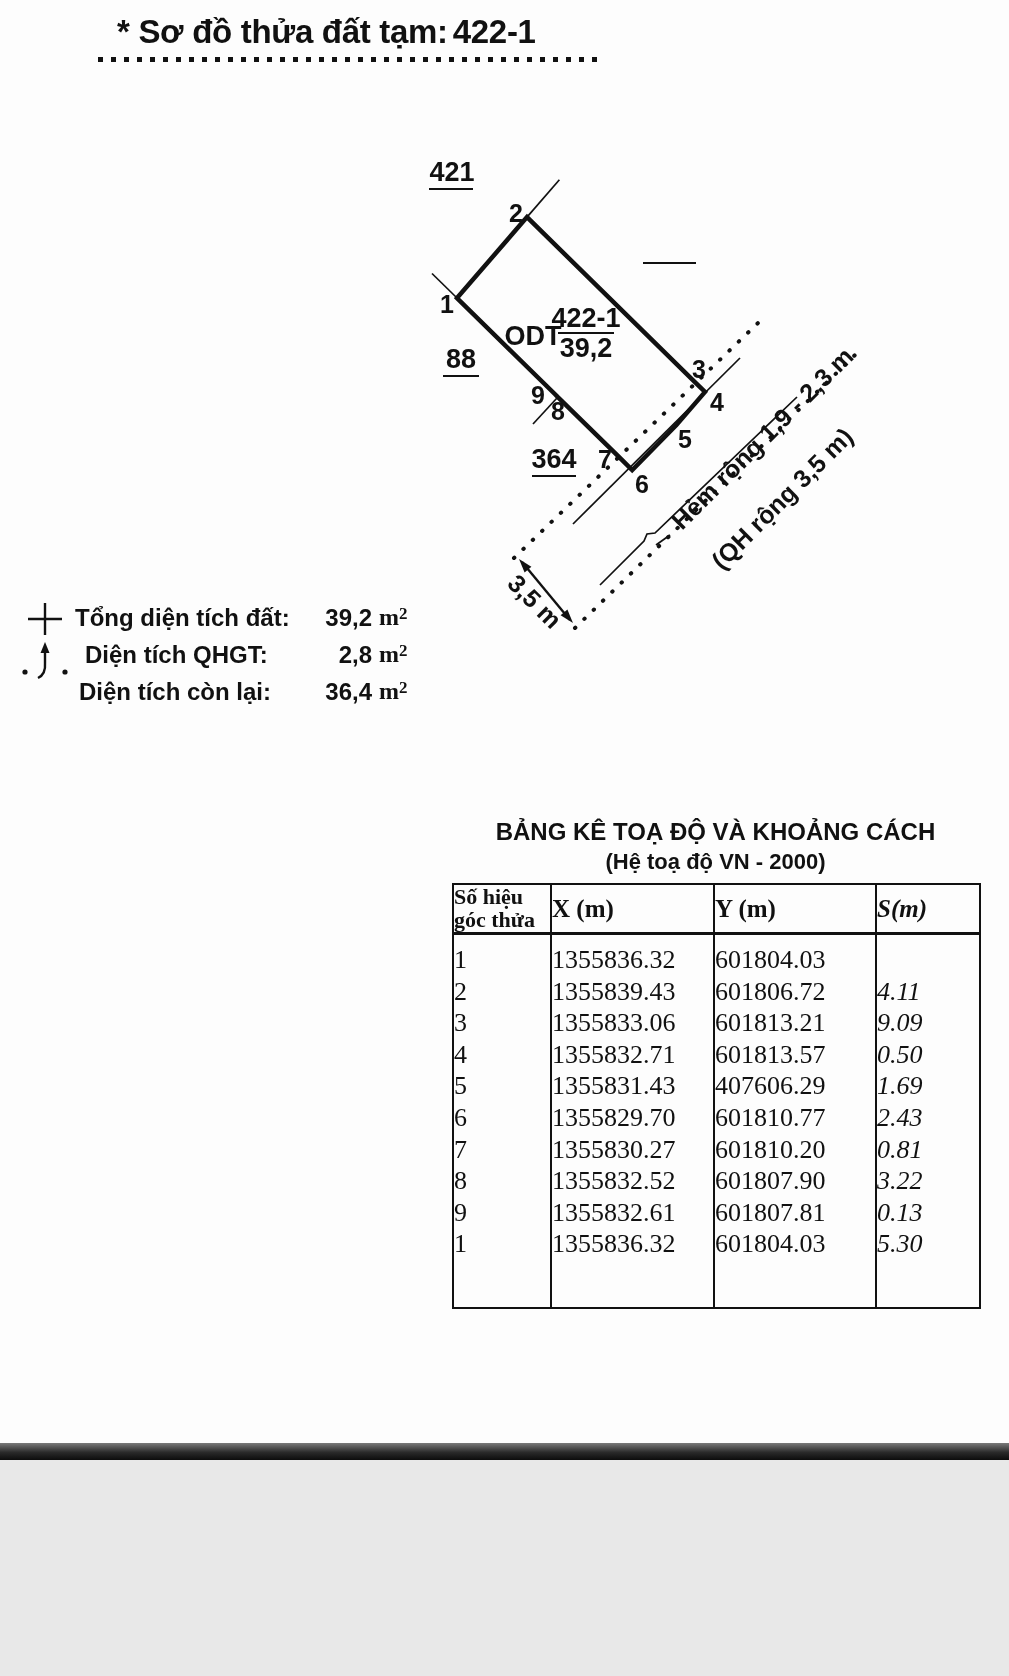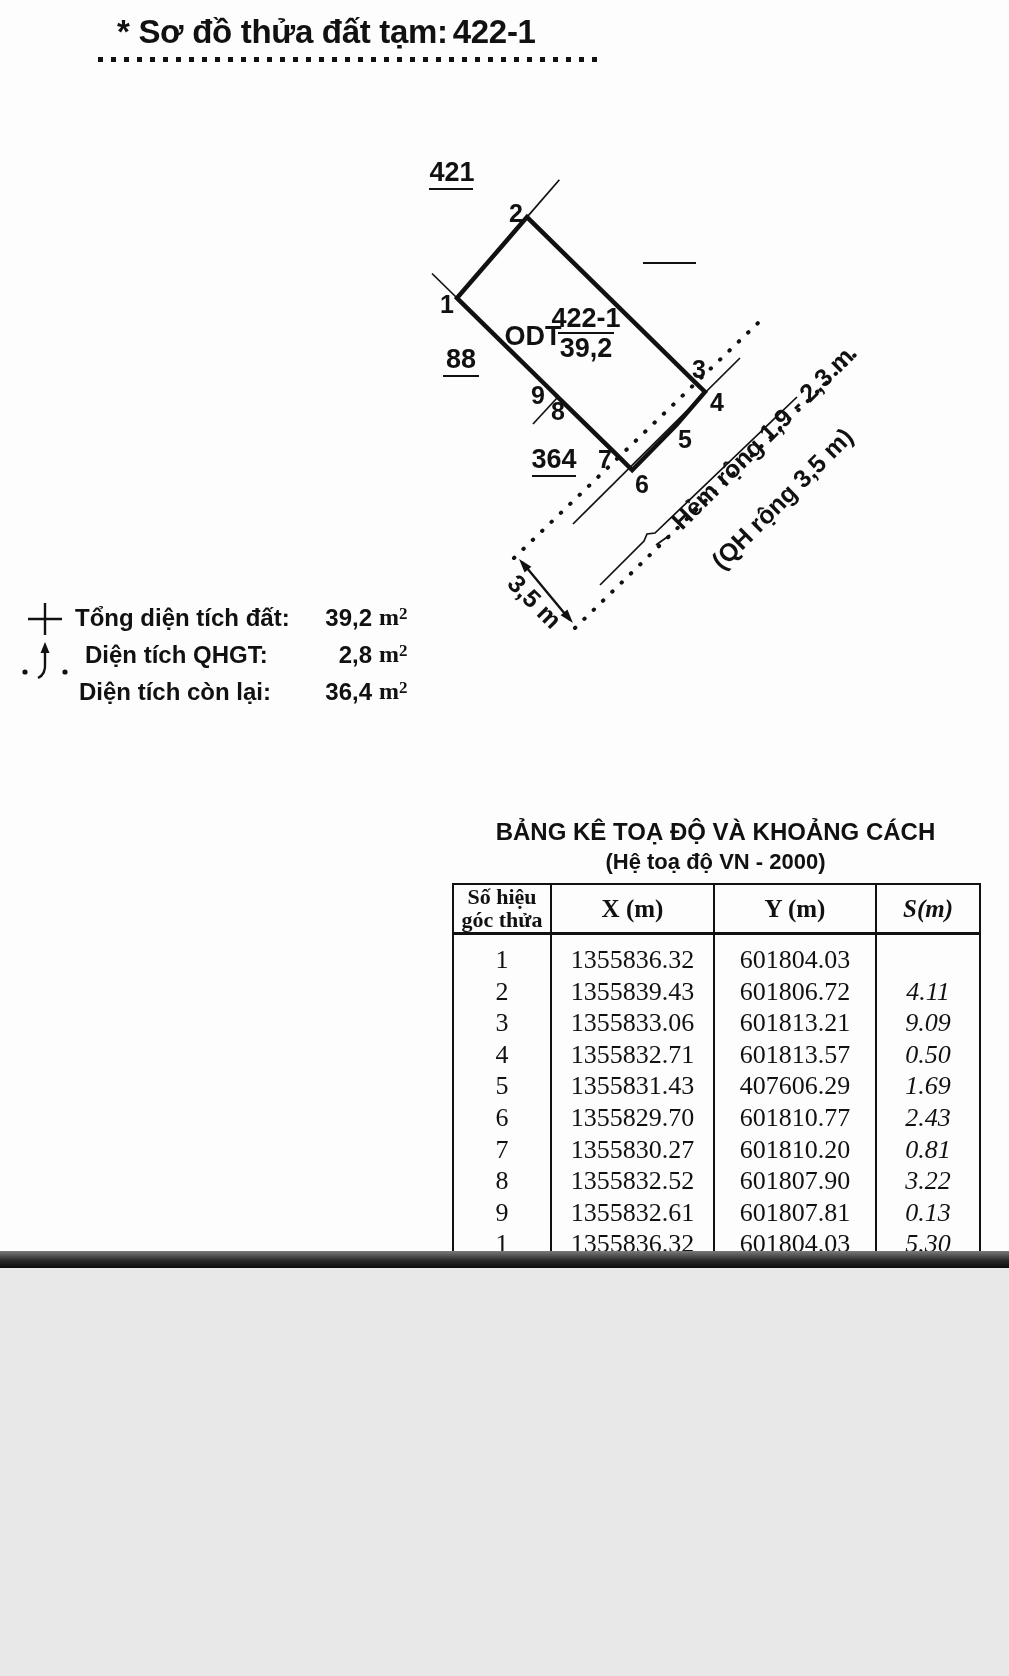--- a/index.html
+++ b/index.html
@@ -1,16 +1,16 @@
 <!DOCTYPE html>
 <html><head>
 <meta charset="utf-8">
 <style>
   html,body{margin:0;padding:0;background:#e8e8e8;}
-  #page{position:relative;width:1009px;height:1268px;margin:0 auto;background:#fdfdfd;overflow:hidden;
+  #page{position:relative;width:1009px;height:1460px;margin:0 auto;background:#fdfdfd;overflow:hidden;
         font-family:"Liberation Sans",sans-serif;color:#111;}
   
   #doc-title{position:absolute;left:117px;top:13px;font-size:33px;font-weight:bold;letter-spacing:-0.3px;white-space:nowrap;}
   #doc-title .pid{margin-left:5px;font-weight:bold;}
   #title-dots{position:absolute;left:98px;top:57px;width:502px;height:5px;
       background:repeating-linear-gradient(to right,#111 0 5px,transparent 5px 13px);}
   
   #sketch{position:absolute;left:0;top:0;}
   .thick{stroke:#111;stroke-width:4.5;fill:none;stroke-linejoin:miter;}
   .thin{stroke:#111;stroke-width:1.7;fill:none;}
@@ -26,21 +26,21 @@
   .leg-label{position:absolute;}
   .leg-val{position:absolute;left:288px;width:84px;text-align:right;}
   .leg-unit{position:absolute;left:379px;font-family:Liberation Serif, serif;}
   .leg-unit sup{font-size:17px;vertical-align:6px;}
   .leg-sym{position:absolute;left:22px;top:-4px;}
   
   #tbl-title{position:absolute;left:452px;top:818px;width:527px;text-align:center;font-size:24px;font-weight:bold;white-space:nowrap;}
   #tbl-subtitle{position:absolute;left:452px;top:849px;width:527px;text-align:center;font-size:22px;font-weight:bold;}
   #coord-table{position:absolute;left:452px;top:883px;border-collapse:collapse;table-layout:fixed;
       font-family:"Liberation Serif",serif;border:2.5px solid #111;}
-  #coord-table th,#coord-table td{border-right:2px solid #111;text-align:center;padding:0;}
+  #coord-table th,#coord-table td{border-right:2px solid #111;text-align:left;padding:0;}
   #coord-table th:last-child,#coord-table td:last-child{border-right:none;font-style:italic;}
   #coord-table thead th{border-bottom:3px solid #111;font-size:25px;height:47px;vertical-align:middle;}
   #coord-table thead th.small{font-size:22px;line-height:1.04;}
   #coord-table tbody td{font-size:26px;height:31.6px;line-height:31.6px;}
   #coord-table tbody tr.first td{padding-top:9px;}
   #coord-table tbody tr.spacer td{height:47px;}
   
   #bottom-bar{position:absolute;left:0;bottom:0;width:100%;height:17px;
       background:linear-gradient(180deg,#7a7a7a 0%,#2a2a2a 55%,#0c0c0c 100%);}
 </style>

